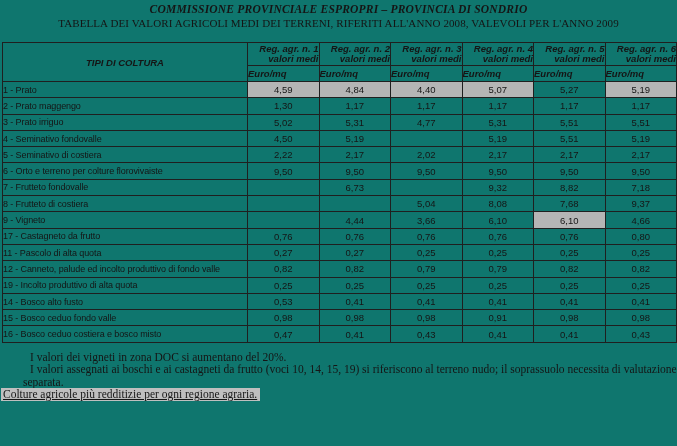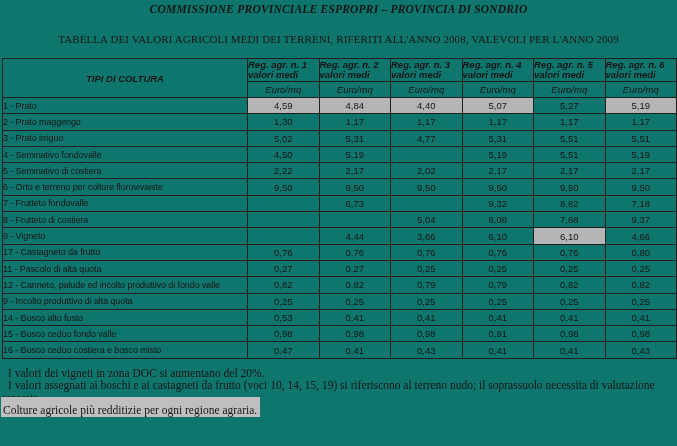--- a/index.html
+++ b/index.html
@@ -8,45 +8,45 @@
   html,body{margin:0;padding:0;}
   body{
     width:677px;height:446px;background:#ffffff;color:var(--text);
     font-family:"Liberation Serif", serif;
   }
   .page{position:relative;width:677px;height:446px;overflow:hidden;background:#0f766e;}
 
   
   .titles{padding-top:2px;text-align:center;}
   .title1{font-style:italic;font-weight:bold;font-size:11.5px;line-height:14px;letter-spacing:.2px;}
-  .title2{font-size:11px;line-height:14px;letter-spacing:.1px;margin-top:16px;}
+  .title2{font-size:11px;line-height:14px;letter-spacing:.1px;}
   .title3{font-size:11px;line-height:13px;}
 
   
   table.vam{
     border-collapse:collapse;table-layout:fixed;width:674px;margin:12px 0 0 2px;
     font-family:"Liberation Sans", sans-serif;
   }
   .vam th,.vam td{border:1px solid var(--border);padding:0;overflow:hidden;vertical-align:middle;}
   .corner{font-style:italic;font-weight:bold;font-size:9.5px;text-align:center;}
-  .reg-th{font-style:italic;font-weight:bold;font-size:9.5px;line-height:10.5px;text-align:left;height:22px;}
-  .unit-th{font-style:italic;font-weight:normal;font-size:9.5px;text-align:center;height:15px;}
+  .reg-th{font-style:italic;font-weight:bold;font-size:9.5px;line-height:10.5px;text-align:right;height:22px;}
+  .unit-th{font-style:italic;font-weight:bold;font-size:9.5px;text-align:left;height:15px;}
   tbody tr{height:16.3px;}
   .label-cell{
     font-size:9px;letter-spacing:-.1px;white-space:nowrap;
     text-align:left;padding-left:7px;margin-left:16px;
   }
   .value-cell{font-size:9.5px;text-align:center;white-space:nowrap;}
   .shaded{background:var(--shaded);margin-left:28px;}
 
   
   .notes{margin:8px 0 0 1px;font-size:11.5px;line-height:12.4px;}
   .note-heading{margin-left:-2px;}
-  .note-line.indented{text-indent:7px;}
-  .note-line .hl-span{background:var(--hl);padding:7px 3px 1px 2px;}
+  .note-line.indented{text-indent:7px;margin-left:22px;}
+  .note-line .hl-span{background:var(--hl);padding:0 3px 1px 2px;text-decoration:underline;}
 </style>
 </head>
 <body>
 
 <div class="page">
 
   <div class="titles">
     <div class="title1">COMMISSIONE PROVINCIALE ESPROPRI – PROVINCIA DI SONDRIO</div>
     <div class="title2">TABELLA DEI VALORI AGRICOLI MEDI DEI TERRENI, RIFERITI ALL'ANNO 2008, VALEVOLI PER L'ANNO 2009</div>
   </div>
@@ -201,21 +201,21 @@
         <tr>
           <td class="label-cell">12 - Canneto, palude ed incolto produttivo di fondo valle</td>
           <td class="value-cell">0,82</td>
           <td class="value-cell">0,82</td>
           <td class="value-cell">0,79</td>
           <td class="value-cell">0,79</td>
           <td class="value-cell">0,82</td>
           <td class="value-cell">0,82</td>
         </tr>
         <tr>
-          <td class="label-cell">9 - Incolto produttivo di alta quota</td>
+          <td class="label-cell">19 - Incolto produttivo di alta quota</td>
           <td class="value-cell">0,25</td>
           <td class="value-cell">0,25</td>
           <td class="value-cell">0,25</td>
           <td class="value-cell">0,25</td>
           <td class="value-cell">0,25</td>
           <td class="value-cell">0,25</td>
         </tr>
         <tr>
           <td class="label-cell">14 - Bosco alto fusto</td>
           <td class="value-cell">0,53</td>

